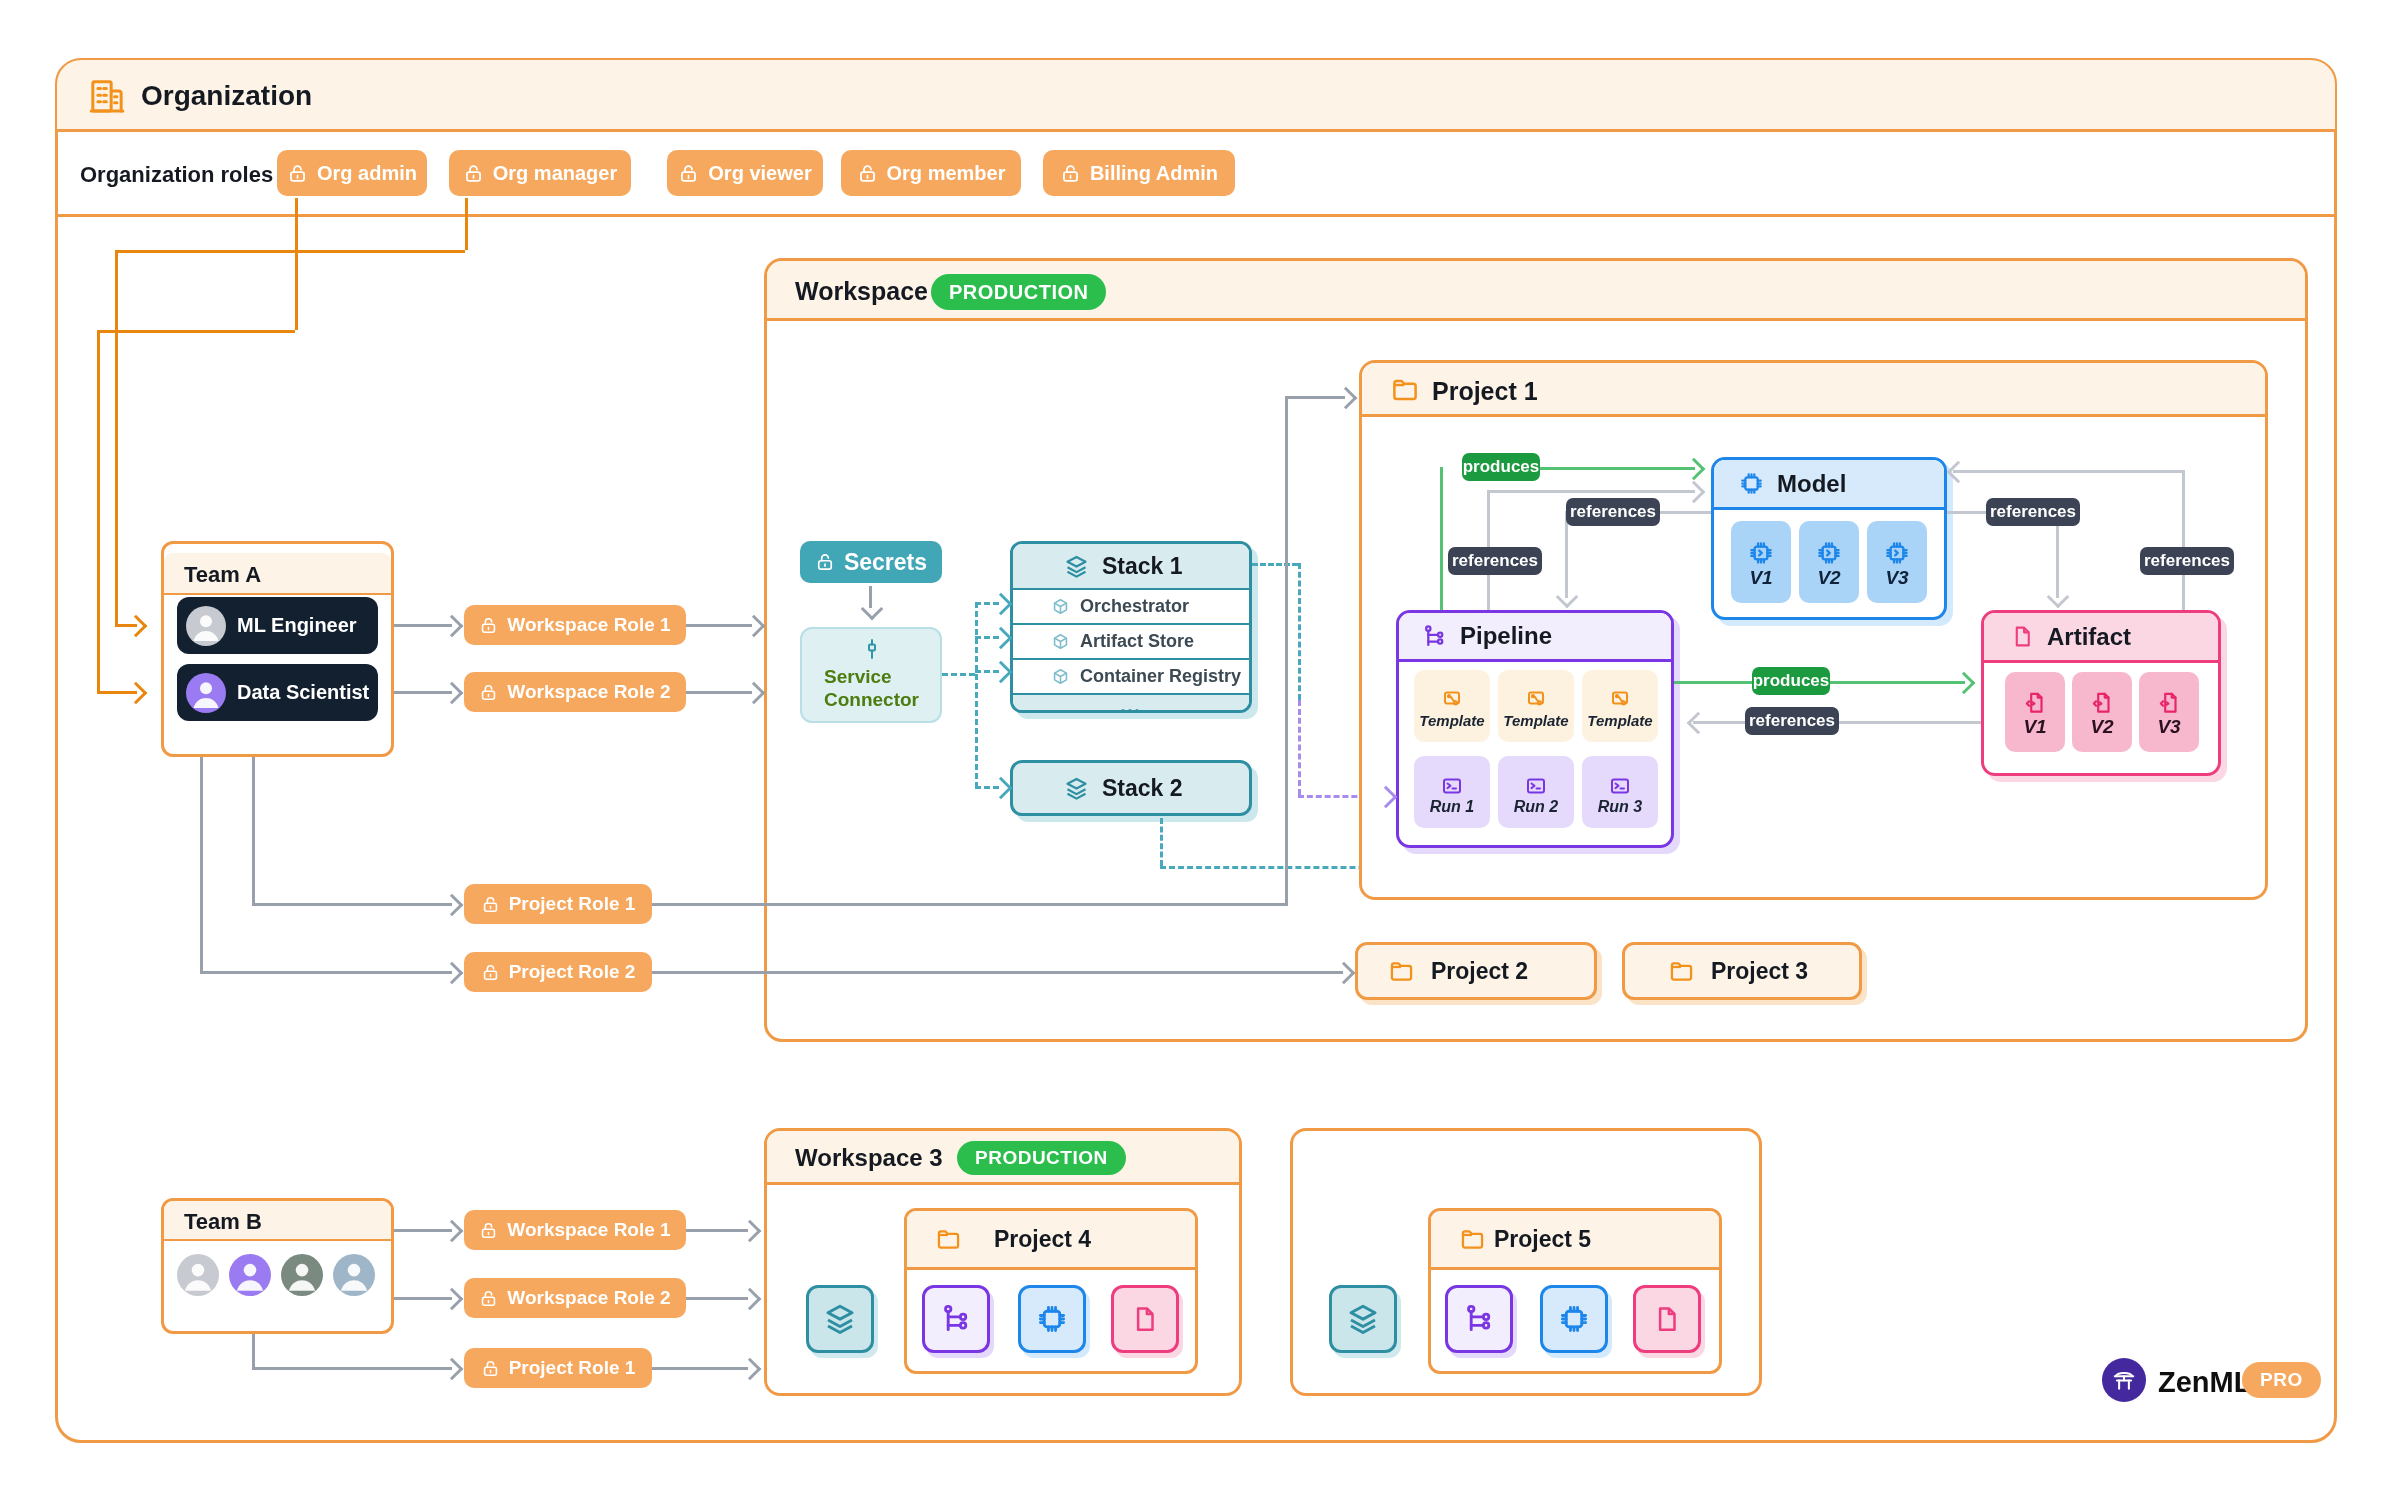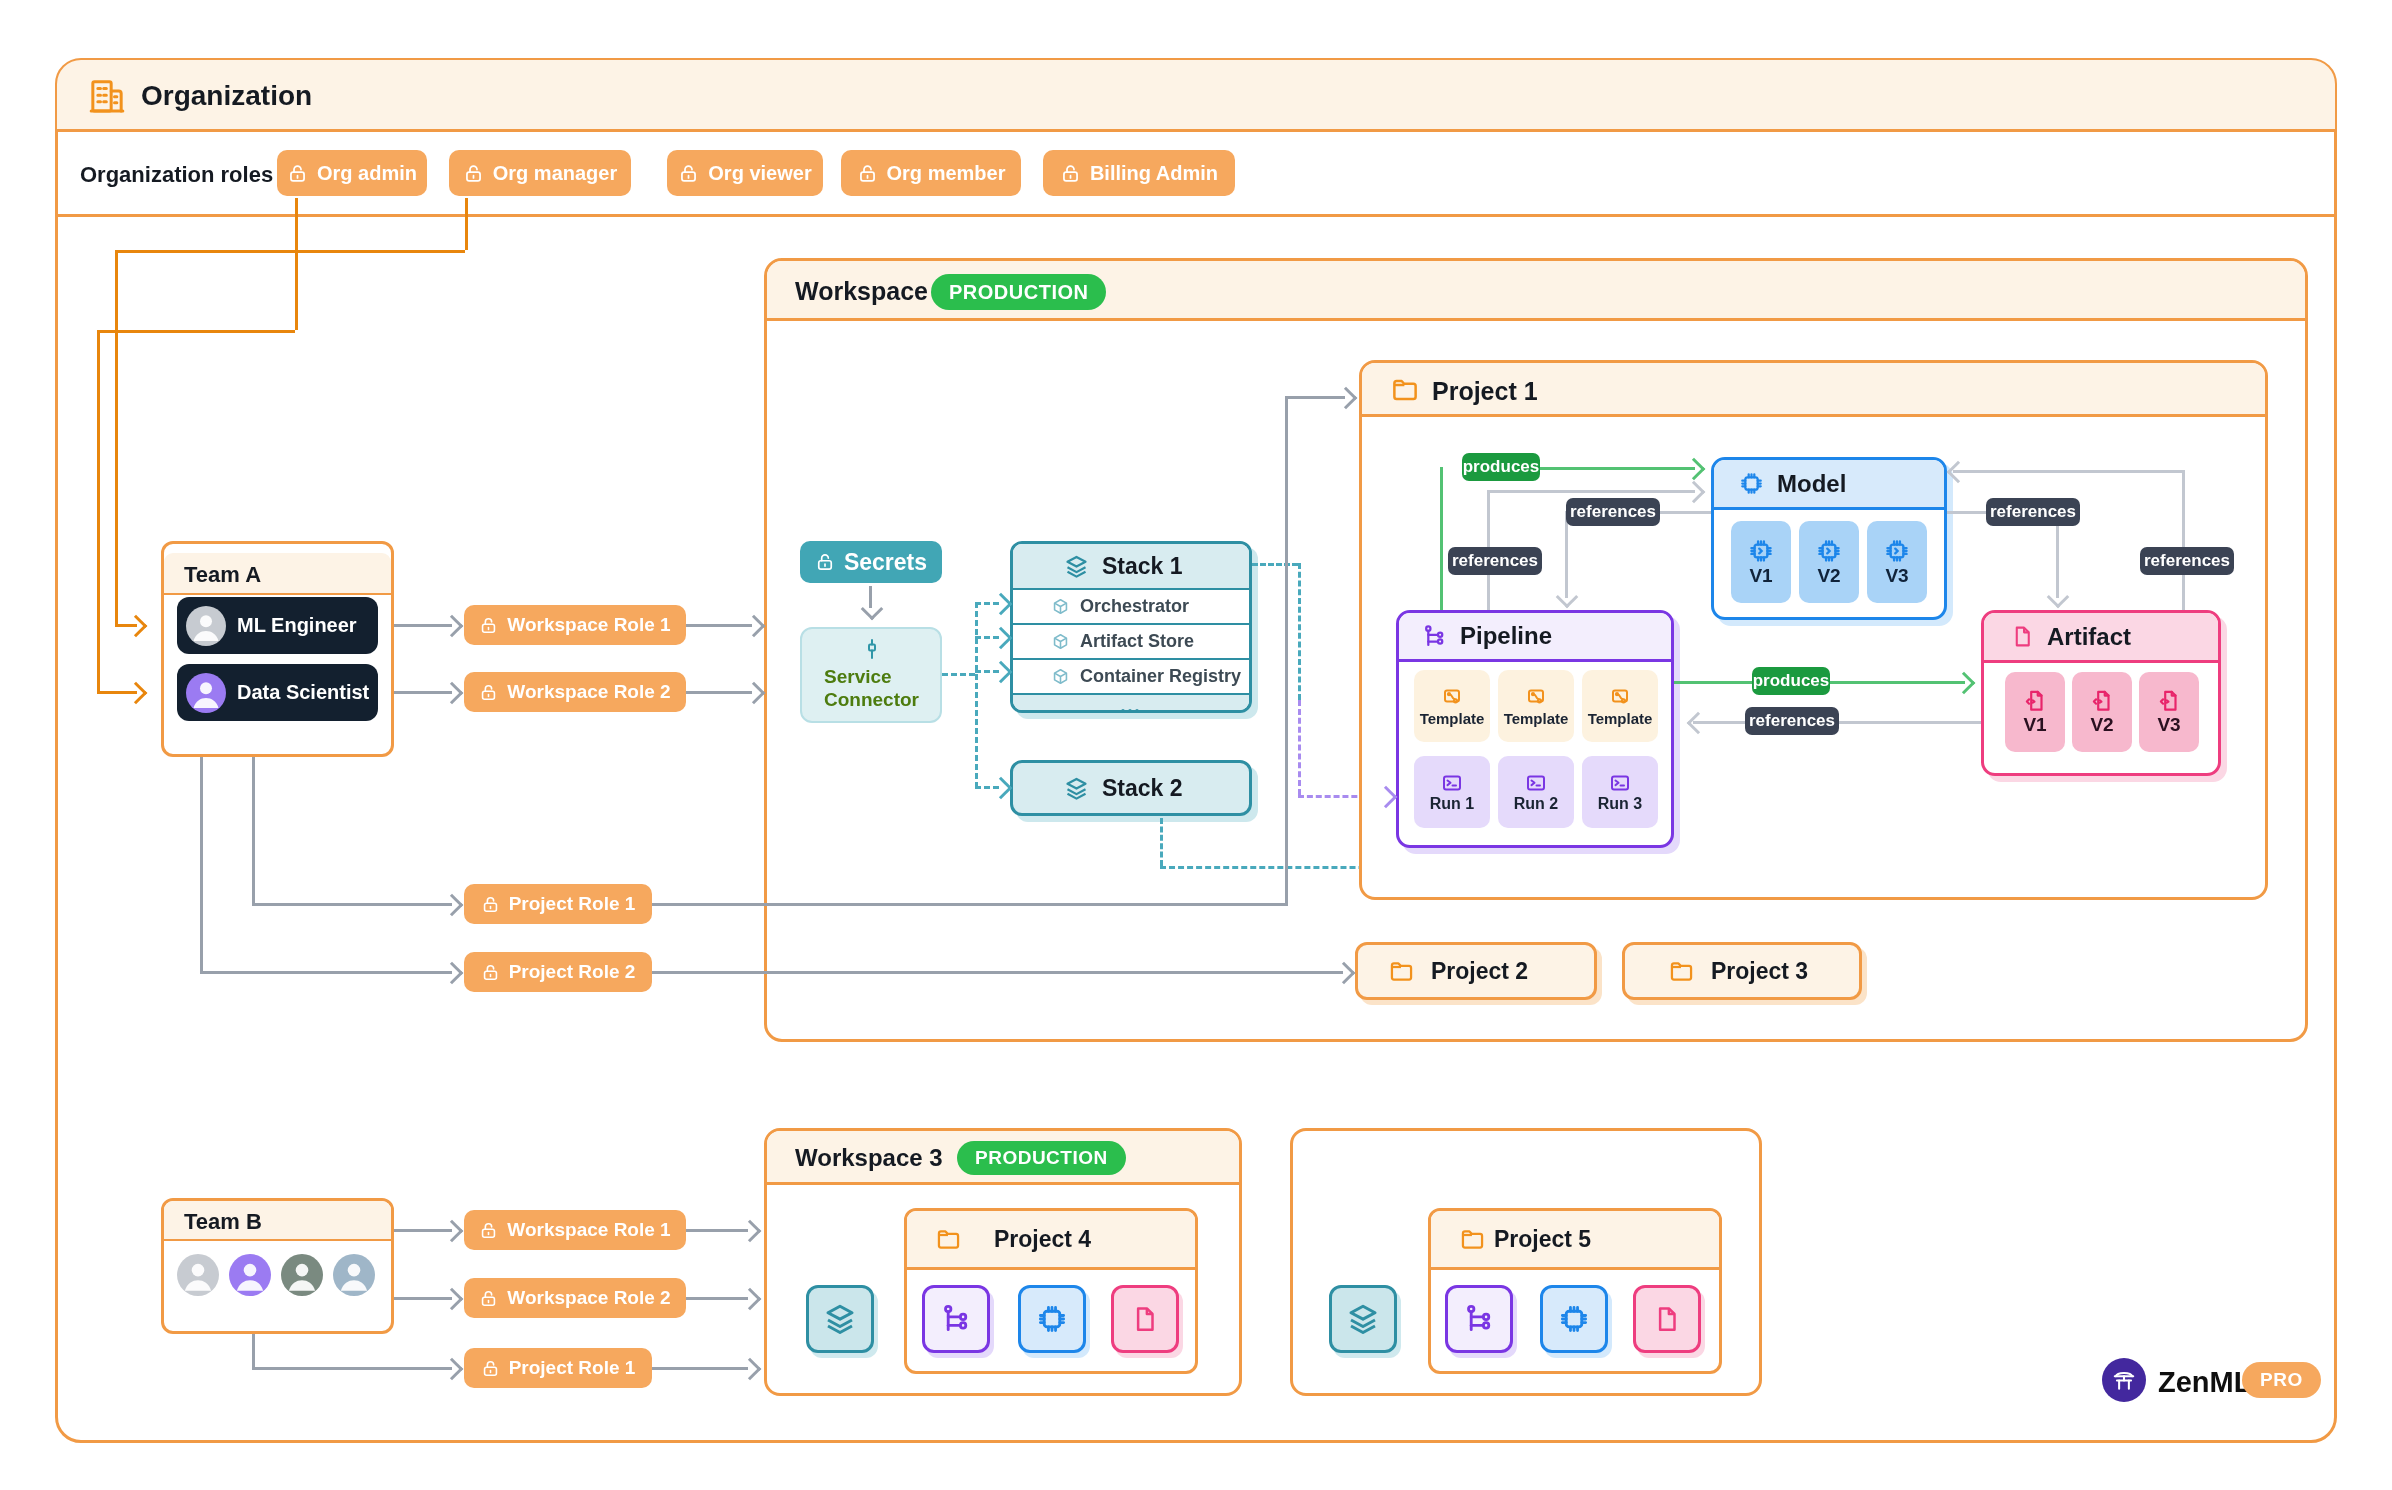--- a/index.html
+++ b/index.html
@@ -31,21 +31,21 @@
   .c-purple{border-top-color:#A88BEF;border-right-color:#A88BEF;}
   
   .frame-orange{position:absolute;box-sizing:border-box;border:3px solid #F19A45;border-radius:18px;background:#fff;}
   .hdr-cream{position:absolute;box-sizing:border-box;background:#FDF3E6;border-bottom:3px solid #F19A45;
              display:flex;align-items:center;}
   .pilldark{position:absolute;box-sizing:border-box;background:#13202F;border-radius:12px;display:flex;
             align-items:center;gap:11px;color:#fff;font-weight:600;padding-left:9px;}
   .avatar{border-radius:50%;display:flex;align-items:center;justify-content:center;overflow:hidden;flex:none;}
   .tile{position:absolute;box-sizing:border-box;border-radius:12px;display:flex;align-items:center;justify-content:center;}
   .chip{position:absolute;box-sizing:border-box;border-radius:10px;display:flex;flex-direction:column;
-        align-items:center;justify-content:center;padding:18px 4px;font-weight:700;}
+        align-items:center;justify-content:space-between;padding:18px 4px;font-weight:700;font-style:italic;}
   .rowtxt{font-size:18px;font-weight:600;color:#3D4A54;}
   svg{display:block;}
 </style>
 </head>
 <body>
 
 <div class="canvas">
 
   <div class="frame-orange" style="left:55px;top:58px;width:2282px;height:1385px;border-radius:26px;"></div>
   <div class="hdr-cream" style="left:57px;top:60px;width:2278px;height:72px;border-radius:24px 24px 0 0;">

